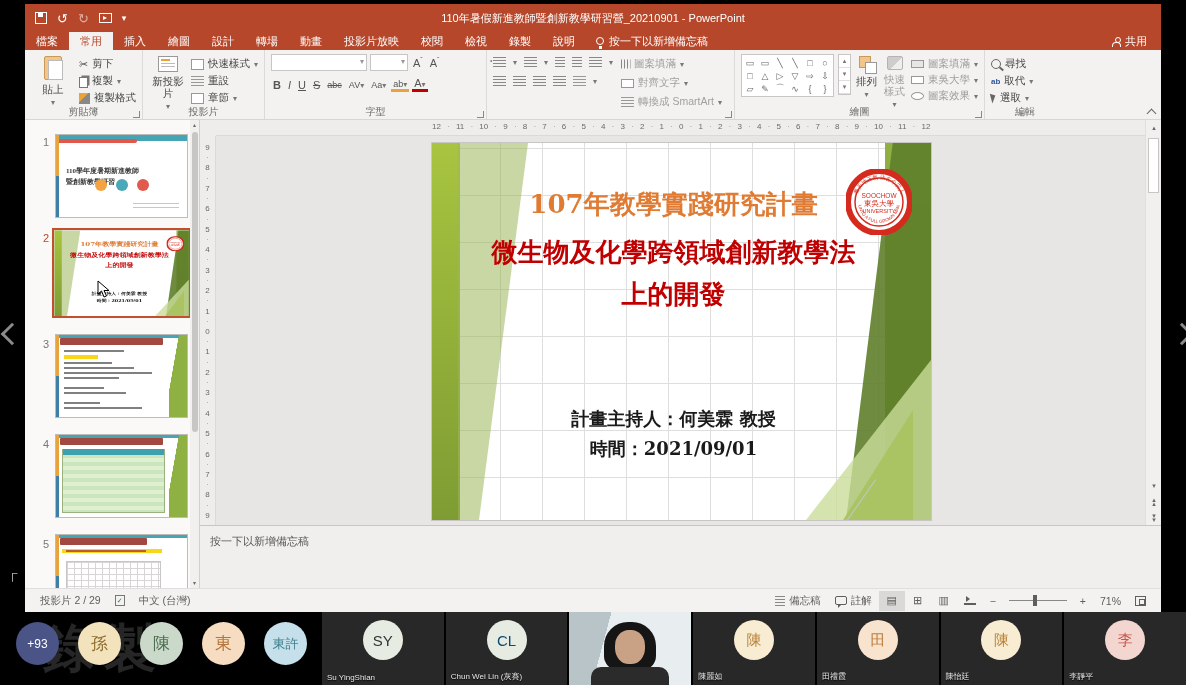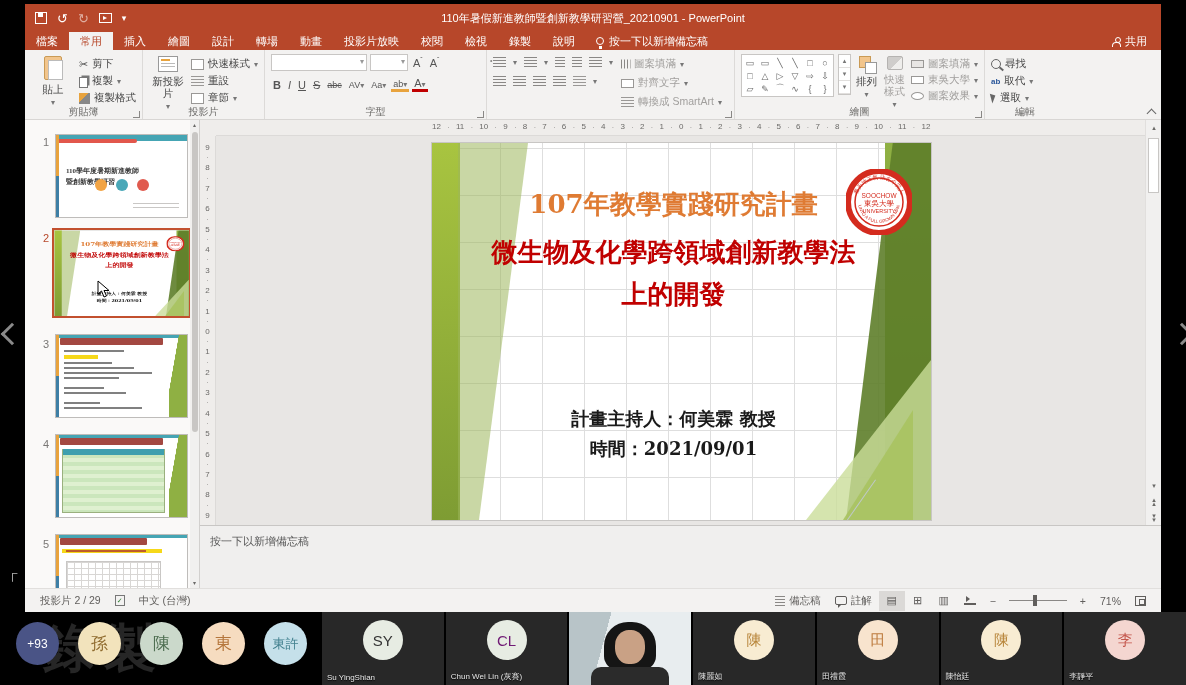--- a/index.html
+++ b/index.html
@@ -128,21 +128,21 @@
   .t4-tablehead { position:absolute; left:0; top:-1px; right:0; height:6px; background:#3E9FAE; }
   .t5-ptable { position:absolute; left:10px; right:26px; top:26px; bottom:4px; background:#fff; border:1px solid #c9c7c5;
                background-image:linear-gradient(to right,#d8d6d4 1px,transparent 1px),linear-gradient(to bottom,#d8d6d4 1px,transparent 1px);
                background-size:7px 6px; }
   .edit-col { display:flex; flex-direction:column; flex:1; }
   .canvaswrap { position:relative; height:405px; background:#E8E6E4; }
   .hruler { position:absolute; left:16px; top:0; right:16px; height:16px; background:#EFEDEB; border-bottom:1px solid #DCDAD8; overflow:hidden; }
   .vruler { position:absolute; left:0; top:16px; bottom:0; width:16px; background:#EFEDEB; border-right:1px solid #DCDAD8; overflow:hidden; }
   .ruler-corner { position:absolute; left:0; top:0; width:16px; height:16px; background:#EFEDEB; }
   .hnums { position:absolute; left:216px; top:2px; width:499px; display:flex; justify-content:space-between;
-           font-size:8px; color:#6b6a68; align-items:flex-end; }
+           font-size:8px; color:#6b6a68; align-items:center; }
   .vnums { position:absolute; top:7px; left:0; width:15px; height:377px; display:flex; flex-direction:column;
            justify-content:space-between; font-size:8px; color:#6b6a68; align-items:center; }
   .tick { color:#9a9896; font-size:7px; }
   .canvas { position:absolute; left:16px; top:16px; right:16px; bottom:0; background:#E8E6E4; overflow:hidden; }
   .vscroll { position:absolute; right:0; top:0; bottom:0; width:16px; background:#F1F0EF; border-left:1px solid #E1DFDD; }
   .vscroll .arr, .vscroll .nav { position:absolute; left:0; width:16px; height:15px; display:flex;
         align-items:center; justify-content:center; font-size:7px; color:#6b6a68; }
   .vs-thumb { position:absolute; left:2px; right:2px; top:18px; height:55px; background:#fff; border:1px solid #C8C6C4; }
   .dbl { display:flex; flex-direction:column; line-height:.5; font-size:7px; }
 
@@ -747,21 +747,21 @@
   <span class="av" style="left: 140px; background: rgb(203, 217, 203); color: rgb(79, 111, 82);">陳</span>
   <span class="av" style="left: 202px; background: rgb(246, 220, 192); color: rgb(181, 118, 60);">東</span>
   <span class="av" style="left: 264px; font-size: 13px; background: rgb(197, 224, 234); color: rgb(66, 128, 143);">東許</span>
 
   <div class="tiles">
     <div class="tile">
       <span class="tav" style="background:#E7ECE3; color:#333">SY</span>
       <span class="tname">Su YingShian</span>
     </div>
     <div class="tile">
-      <span class="tav" style="background:#E7ECE3; color:#701a75">CL</span>
+      <span class="tav" style="background:#E7ECE3; color:#0c4a6e">CL</span>
       <span class="tname">Chun Wei Lin (灰賽)</span>
     </div>
     <div class="tile video">
       <span class="v-hair"></span>
       <span class="v-face"></span>
       <span class="v-body"></span>
     </div>
     <div class="tile">
       <span class="tav" style="background:#F8ECD2; color:#B8863B">陳</span>
       <span class="tname">陳麗如</span>

